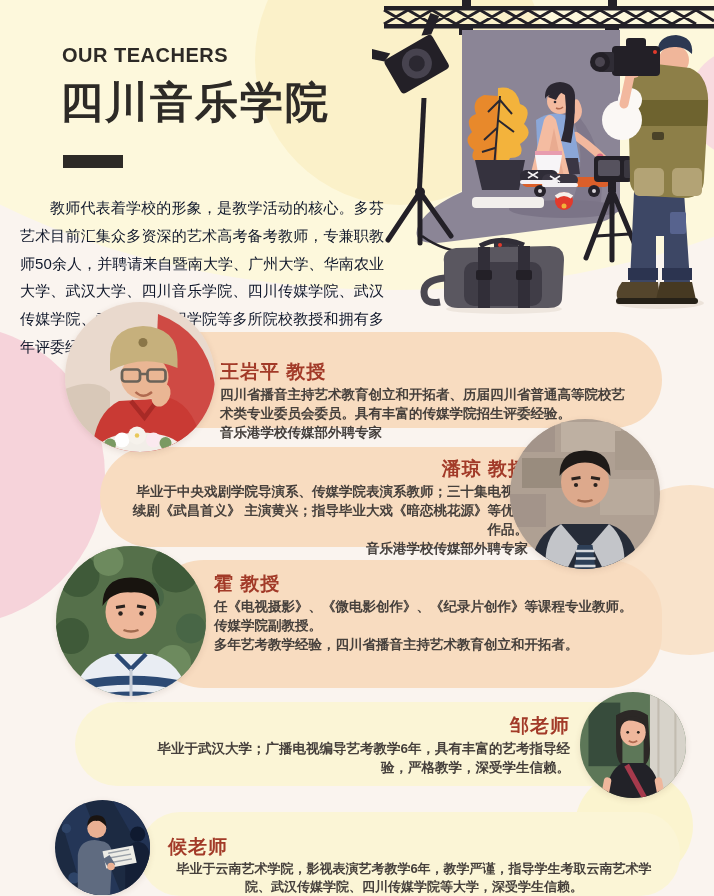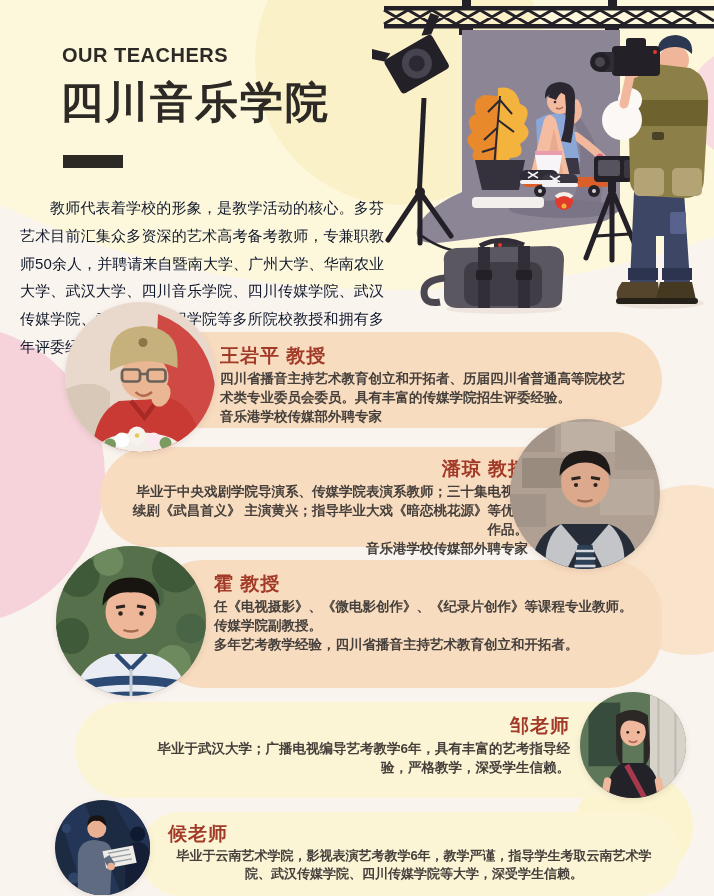--- a/index.html
+++ b/index.html
@@ -22,25 +22,25 @@
   .title-bar{left:63px;top:155px;width:60px;height:13px;background:#2d2a26;}
   .intro{left:20px;top:194px;width:364px;font-size:15px;line-height:1.85;color:#0f172a;
          text-indent:2em;text-align:justify;}
 
   
   .card{position:absolute;box-sizing:border-box;}
   .peach{background:#f8dcc0;}
   .yellow{background:#fbf5d6;}
   .card .name{font-size:19px;font-weight:700;color:#a23a28;letter-spacing:1px;}
   .card .bio{font-size:13.5px;font-weight:700;color:#46403c;line-height:1.42;}
-  .card1{left:150px;top:332px;width:512px;height:96px;border-radius:54px;padding:11px 24px 0 70px;}
+  .card1{left:150px;top:332px;width:512px;height:96px;border-radius:54px;padding:27px 24px 0 70px;}
   .card2{left:100px;top:447px;width:540px;height:100px;border-radius:50px;padding:9px 112px 0 28px;text-align:right;}
   .card3{left:150px;top:560px;width:512px;height:128px;border-radius:54px;padding:11px 26px 12px 64px;}
-  .card4{left:75px;top:702px;width:585px;height:96px;border-radius:48px;padding:11px 90px 8px 60px;text-align:right;}
-  .card5{left:140px;top:812px;width:540px;height:84px;border-radius:40px;padding:9px 20px 0 28px;}
+  .card4{left:75px;top:702px;width:585px;height:84px;border-radius:48px;padding:11px 90px 8px 60px;text-align:right;}
+  .card5{left:140px;top:812px;width:540px;height:84px;border-radius:40px;padding:22px 20px 0 28px;}
   .card5 .bio{font-size:13px;text-align:center;}
 
   
   .photo{position:absolute;border-radius:50%;overflow:hidden;box-shadow:0 2px 6px rgba(90,60,40,.12);}
   .photo svg{display:block;width:100%;height:100%;}
   .photo1{left:65px;top:302px;width:150px;height:150px;}
   .photo2{left:510px;top:419px;width:150px;height:150px;}
   .photo3{left:56px;top:546px;width:150px;height:150px;}
   .photo4{left:580px;top:692px;width:106px;height:106px;}
   .photo5{left:55px;top:800px;width:95px;height:95px;}

